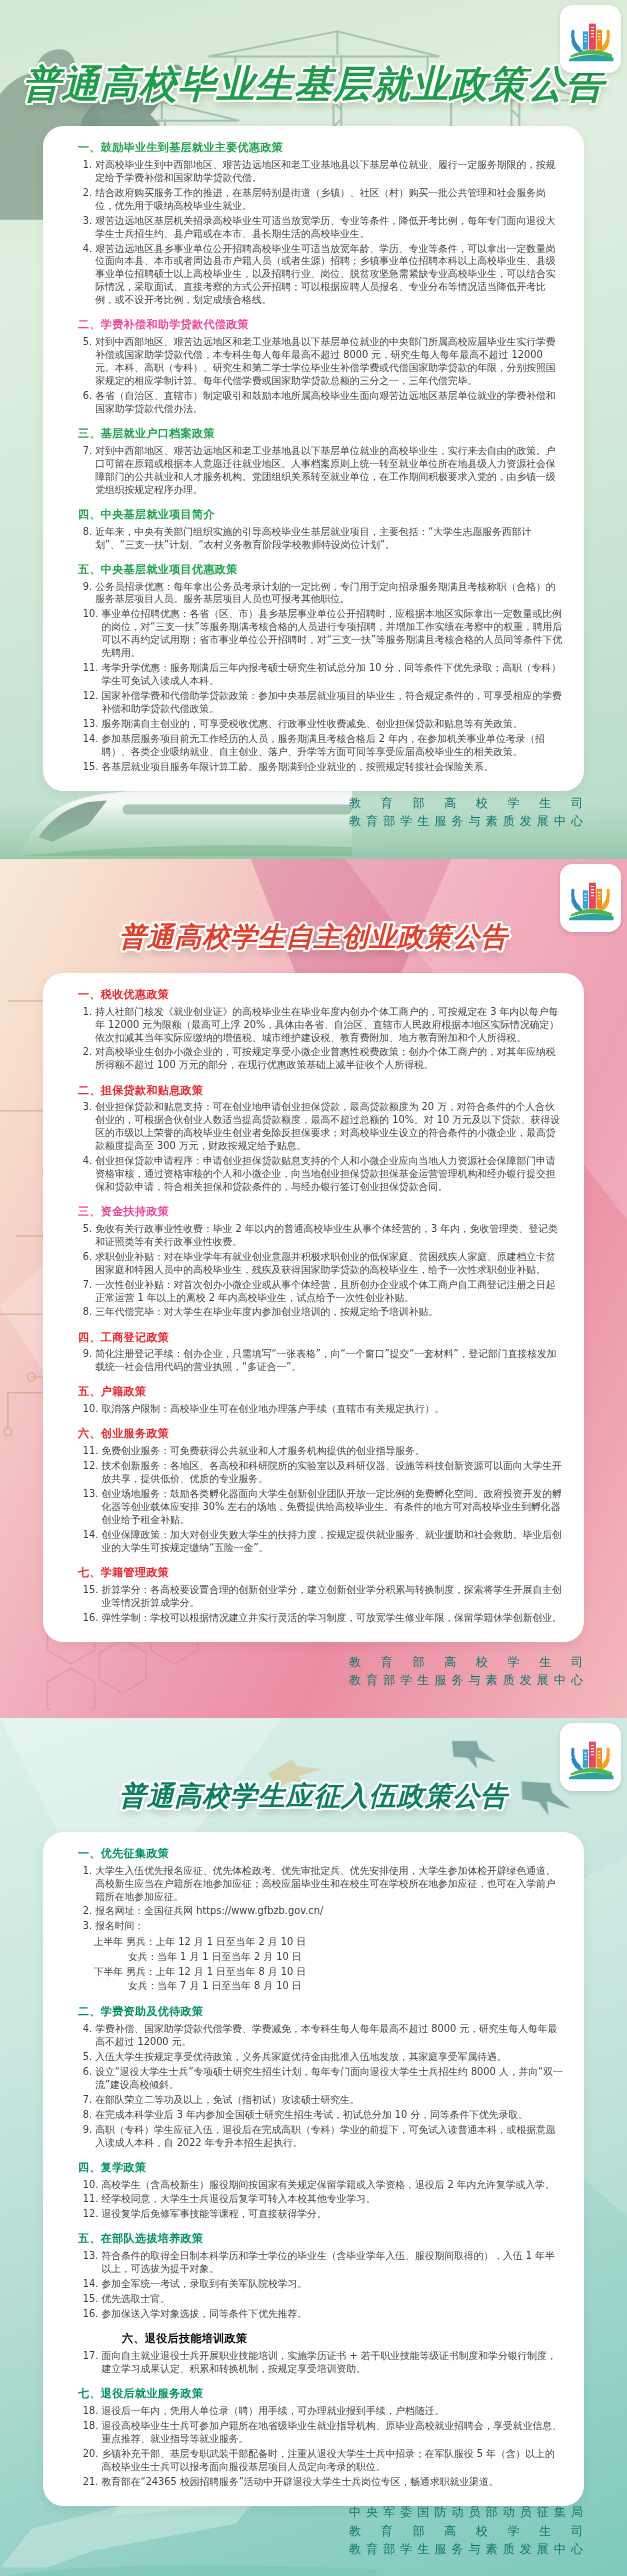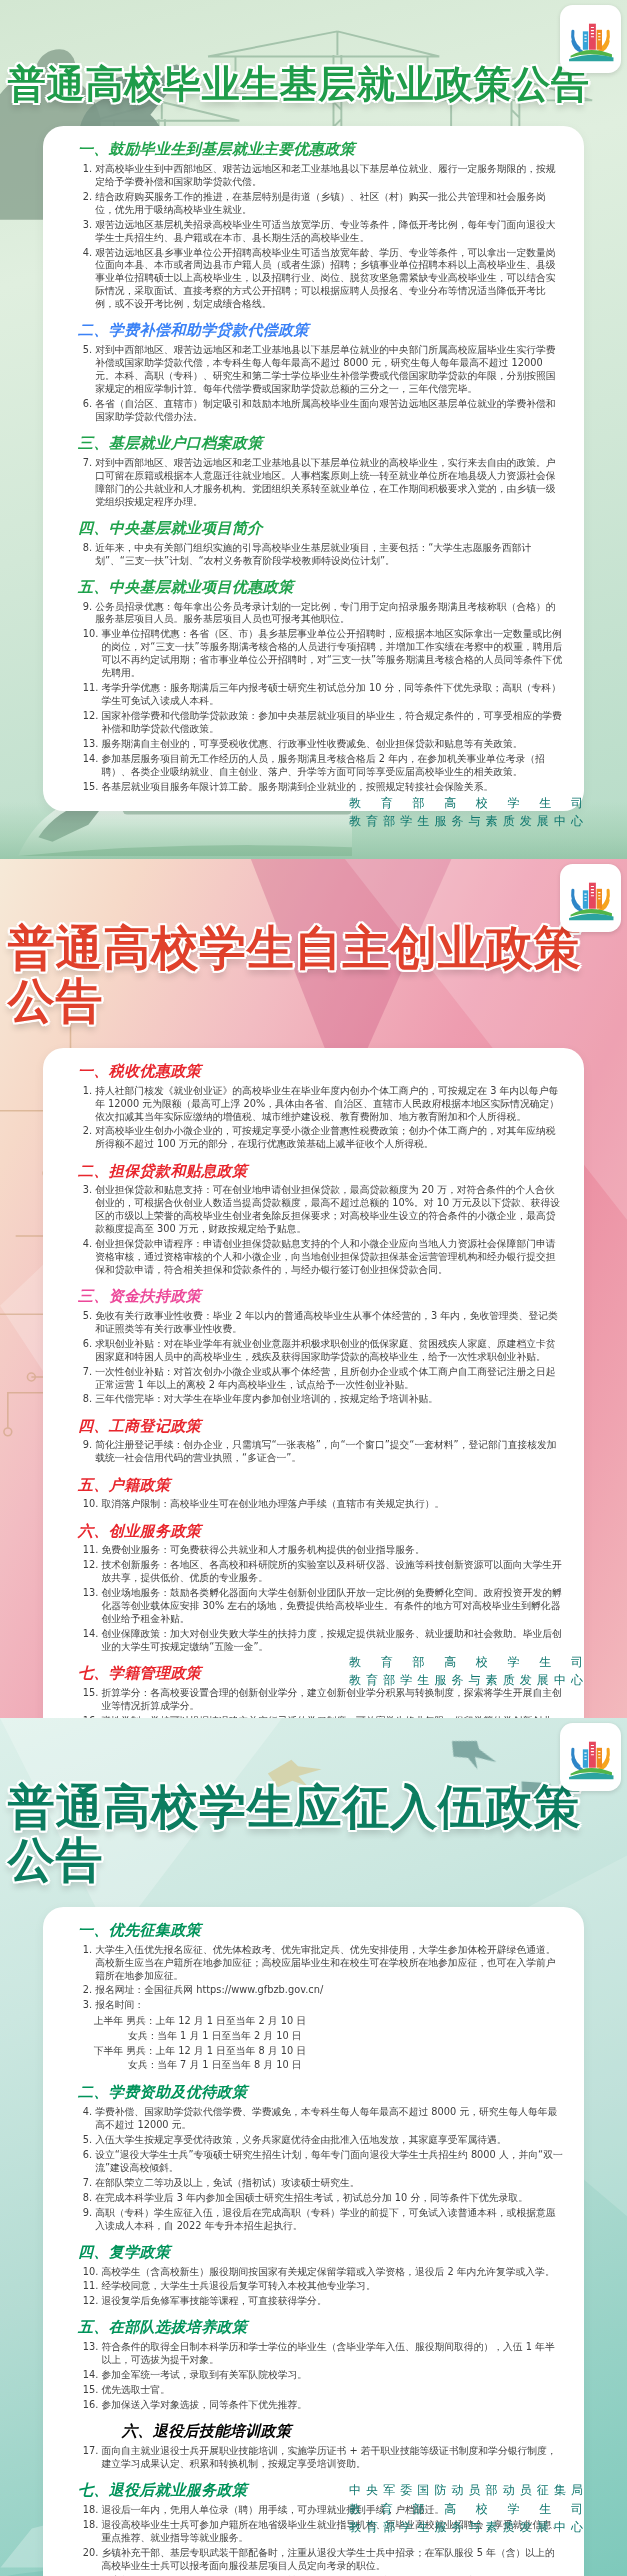--- a/index.html
+++ b/index.html
@@ -19,36 +19,36 @@
   .cranes,.workers{position:absolute;top:0;left:0;}
   .train{position:absolute;bottom:0;left:11px;}
   .ground{position:absolute;bottom:0;left:0;width:100%;height:57px;
     background:linear-gradient(180deg,rgba(151,200,168,0) 0%,rgba(151,200,168,.5) 60%,rgba(128,184,150,.6) 100%);}
   .circuit{position:absolute;top:110px;left:0;}
   .hexes{position:absolute;bottom:7.8px;left:0;}
   .jets{position:absolute;top:0;right:0;}
   .carrier{position:absolute;bottom:0;left:0;}
   .badge{position:absolute;top:4.7px;right:6.3px;width:61px;height:68px;background:#fff;
     border-radius:12.6px;box-shadow:0 1.6px 4.7px rgba(0,0,0,.12);display:flex;align-items:center;justify-content:center;z-index:5;}
-  .title{position:relative;z-index:4;margin:63px 7.8px 0;font-size:38px;line-height:1.12;
+  .title{position:relative;z-index:4;margin:63px 7.8px 0;text-align:center;font-size:38px;line-height:1.12;
     font-weight:700;letter-spacing:0.8px;
     text-shadow:-2.4px 0 0 #fff,2.4px 0 0 #fff,0 -2.4px 0 #fff,0 2.4px 0 #fff,
-      -1.6px -1.6px 0 #fff,1.6px -1.6px 0 #fff,-1.6px 1.6px 0 #fff,1.6px 1.6px 0 #fff,0 4.7px 7px rgba(0,0,0,.22);}
-  .p2 .title,.p3 .title{font-size:47px;}
+      -1.6px -1.6px 0 #fff,1.6px -1.6px 0 #fff,-1.6px 1.6px 0 #fff,1.6px 1.6px 0 #fff,0 4.7px 7px rgba(0,0,0,.22);font-style:italic;}
+  .p2 .title,.p3 .title{font-size:27px;}
   .card{position:relative;z-index:3;background:#fff;border-radius:20.4px;margin:20.4px 43px 0;
     padding:12.6px 20.4px 15.7px 35px;box-shadow:0 3.1px 11px rgba(0,0,0,.06);}
-  .card h2{font-size:15px;font-weight:700;margin:10.2px 0 3.9px;letter-spacing:0.4px;font-style:italic;}
+  .card h2{font-size:11px;font-weight:700;margin:10.2px 0 3.9px;letter-spacing:0.4px;}
   .card h2:first-child{margin-top:1.6px;}
   .item{display:flex;margin:2px 0 2px 4.7px;font-size:9.8px;line-height:1.32;color:#3e3e3e;}
   .num{flex:none;padding-right:3.1px;}
   .txt{flex:1;}
   .sub{margin-left:1.6em;font-size:9.8px;line-height:1.5;color:#3e3e3e;}
   .sub.ind{margin-left:5.1em;}
   .footer{position:absolute;right:44px;bottom:28px;width:234px;z-index:4;}
-  .p3 .footer{bottom:40px;}
+  .p3 .footer{bottom:18px;}
   .footer-line{font-size:12px;font-weight:400;color:#0f766e;line-height:1.55;
     text-align:justify;text-align-last:justify;}
 </style>
 </head>
 <body>
 
 <div id="posters">
     <section class="poster p1">
       <div class="decor">
         <div class="bg p1bg"></div>
@@ -112,21 +112,21 @@
           <span class="txt">结合政府购买服务工作的推进，在基层特别是街道（乡镇）、社区（村）购买一批公共管理和社会服务岗位，优先用于吸纳高校毕业生就业。</span>
         </div>
         <div class="item">
           <span class="num">3.</span>
           <span class="txt">艰苦边远地区基层机关招录高校毕业生可适当放宽学历、专业等条件，降低开考比例，每年专门面向退役大学生士兵招生约、县户籍或在本市、县长期生活的高校毕业生。</span>
         </div>
         <div class="item">
           <span class="num">4.</span>
           <span class="txt">艰苦边远地区县乡事业单位公开招聘高校毕业生可适当放宽年龄、学历、专业等条件，可以拿出一定数量岗位面向本县、本市或者周边县市户籍人员（或者生源）招聘；乡镇事业单位招聘本科以上高校毕业生、县级事业单位招聘硕士以上高校毕业生，以及招聘行业、岗位、脱贫攻坚急需紧缺专业高校毕业生，可以结合实际情况，采取面试、直接考察的方式公开招聘；可以根据应聘人员报名、专业分布等情况适当降低开考比例，或不设开考比例，划定成绩合格线。</span>
         </div>
-        <h2 class="sec-heading" style="color: #3b82f6;">二、学费补偿和助学贷款代偿政策</h2>
+        <h2 class="sec-heading" style="color: #ec4899;">二、学费补偿和助学贷款代偿政策</h2>
         <div class="item">
           <span class="num">5.</span>
           <span class="txt">对到中西部地区、艰苦边远地区和老工业基地县以下基层单位就业的中央部门所属高校应届毕业生实行学费补偿或国家助学贷款代偿，本专科生每人每年最高不超过 8000 元，研究生每人每年最高不超过 12000 元。本科、高职（专科）、研究生和第二学士学位毕业生补偿学费或代偿国家助学贷款的年限，分别按照国家规定的相应学制计算。每年代偿学费或国家助学贷款总额的三分之一，三年代偿完毕。</span>
         </div>
         <div class="item">
           <span class="num">6.</span>
           <span class="txt">各省（自治区、直辖市）制定吸引和鼓励本地所属高校毕业生面向艰苦边远地区基层单位就业的学费补偿和国家助学贷款代偿办法。</span>
         </div>
         <h2 class="sec-heading" style="color: rgb(31, 162, 75);">三、基层就业户口档案政策</h2>
         <div class="item">

